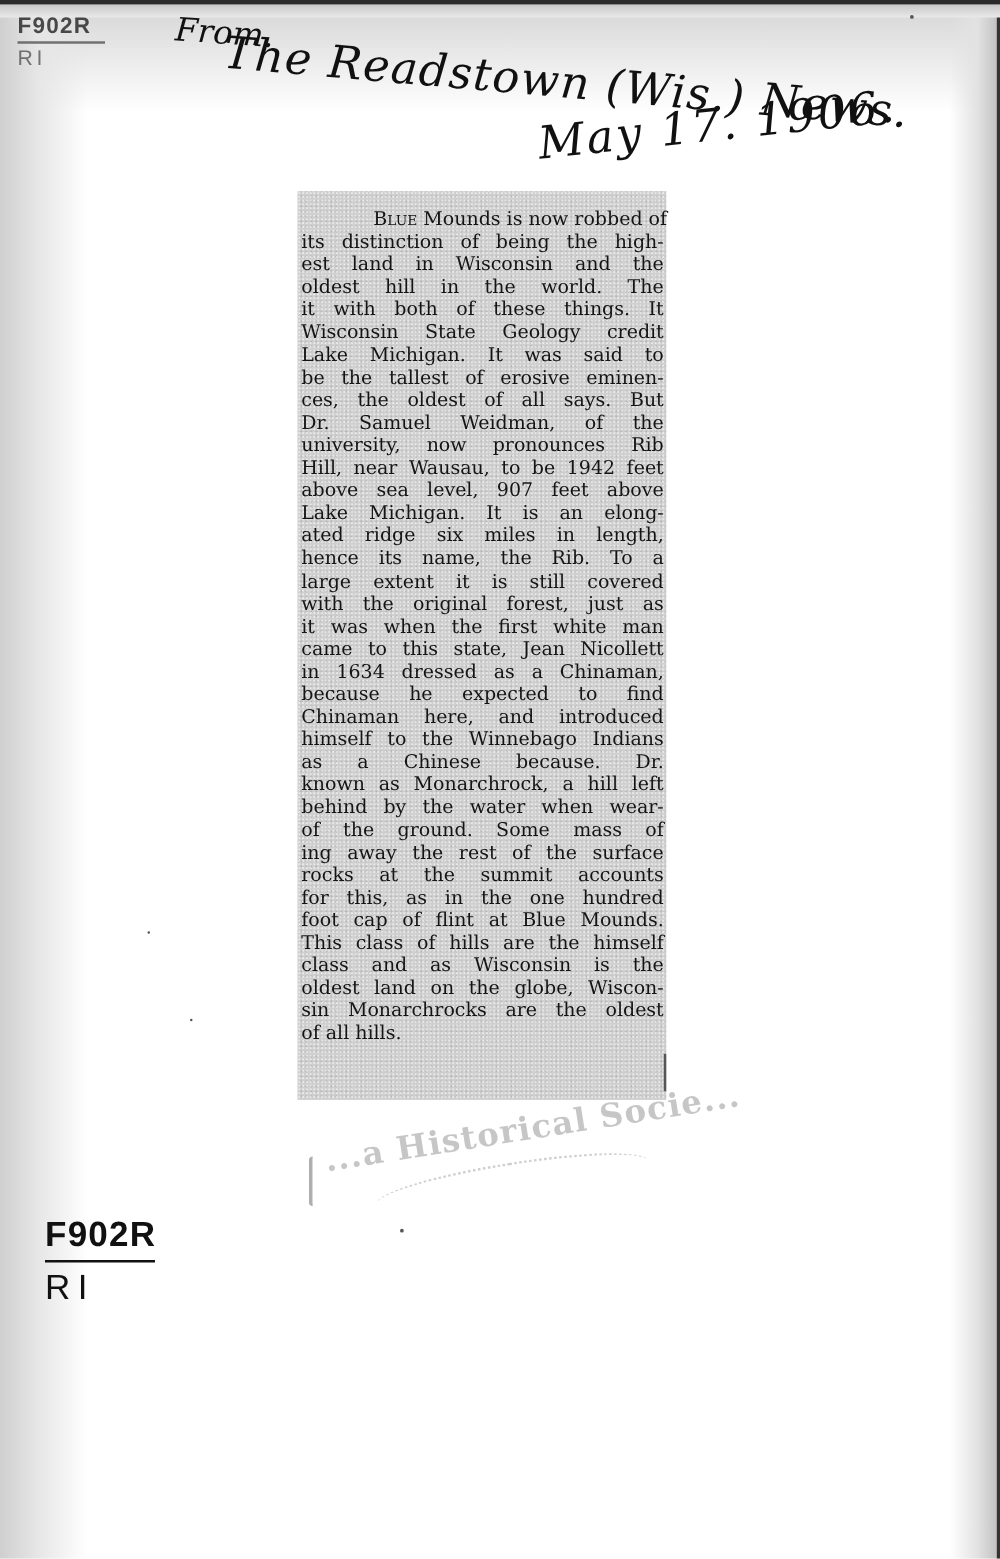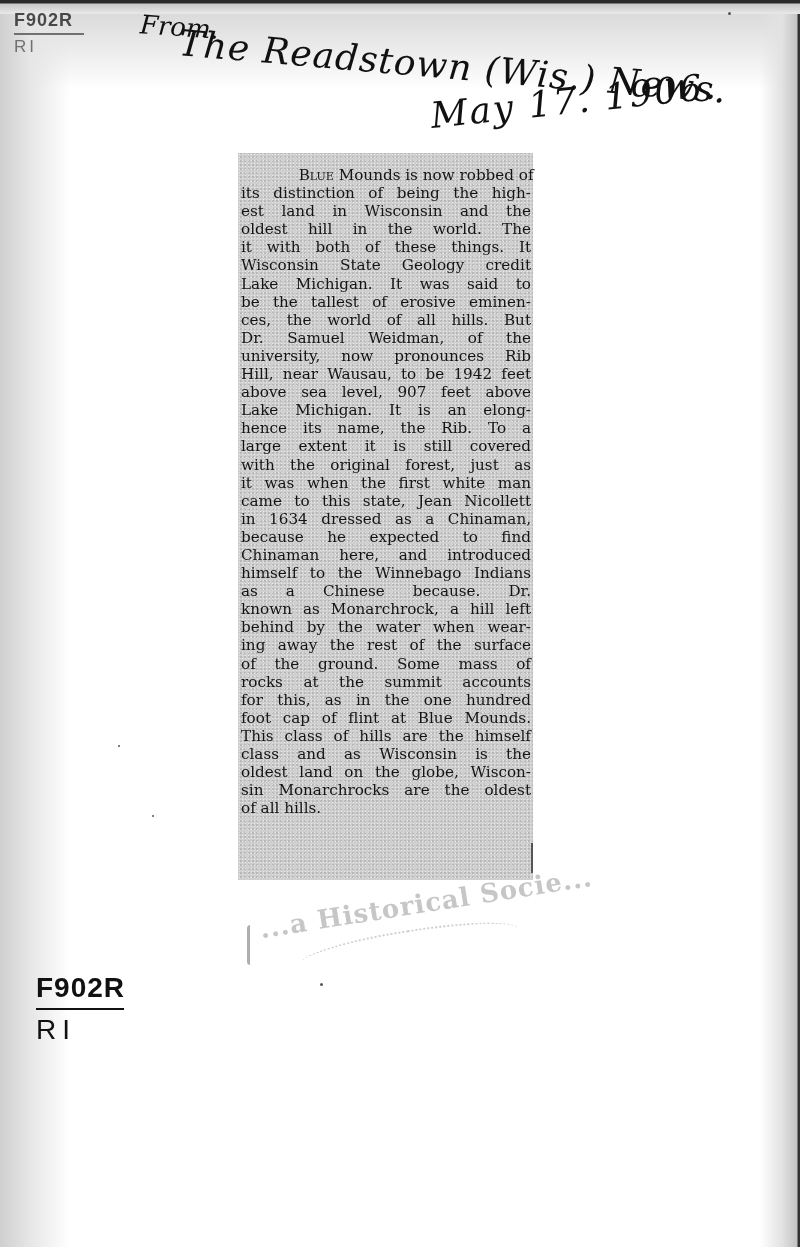--- a/index.html
+++ b/index.html
@@ -84,40 +84,41 @@
 <div class="clipping">
   <div class="article">
     <span class="line">&nbsp;&nbsp;<span class="lead">Blue</span><span> Mounds is now robbed of</span></span>
     <span class="line">its distinction of being the high-</span>
     <span class="line">est land in Wisconsin and the</span>
     <span class="line">oldest hill in the world. The</span>
     <span class="line">it with both of these things. It</span>
     <span class="line">Wisconsin State Geology credit</span>
     <span class="line">Lake Michigan. It was said to</span>
     <span class="line">be the tallest of erosive eminen-</span>
-    <span class="line">ces, the world of all hills. But</span>
+    <span class="line">ces, the oldest of all says. But</span>
     <span class="line">Dr. Samuel Weidman, of the</span>
     <span class="line">university, now pronounces Rib</span>
     <span class="line">Hill, near Wausau, to be 1942 feet</span>
     <span class="line">above sea level, 907 feet above</span>
     <span class="line">Lake Michigan. It is an elong-</span>
+    <span class="line">ated ridge six miles in length,</span>
     <span class="line">hence its name, the Rib. To a</span>
     <span class="line">large extent it is still covered</span>
     <span class="line">with the original forest, just as</span>
     <span class="line">it was when the first white man</span>
     <span class="line">came to this state, Jean Nicollett</span>
     <span class="line">in 1634 dressed as a Chinaman,</span>
     <span class="line">because he expected to find</span>
     <span class="line">Chinaman here, and introduced</span>
     <span class="line">himself to the Winnebago Indians</span>
     <span class="line">as a Chinese because. Dr.</span>
     <span class="line">known as Monarchrock, a hill left</span>
     <span class="line">behind by the water when wear-</span>
+    <span class="line">of the ground. Some mass of</span>
     <span class="line">ing away the rest of the surface</span>
-    <span class="line">of the ground. Some mass of</span>
     <span class="line">rocks at the summit accounts</span>
     <span class="line">for this, as in the one hundred</span>
     <span class="line">foot cap of flint at Blue Mounds.</span>
     <span class="line">This class of hills are the himself</span>
     <span class="line">class and as Wisconsin is the</span>
     <span class="line">oldest land on the globe, Wiscon-</span>
     <span class="line">sin Monarchrocks are the oldest</span>
     <span class="line last">of all hills.</span>
   </div>
   <div class="rule-bottom"></div>

